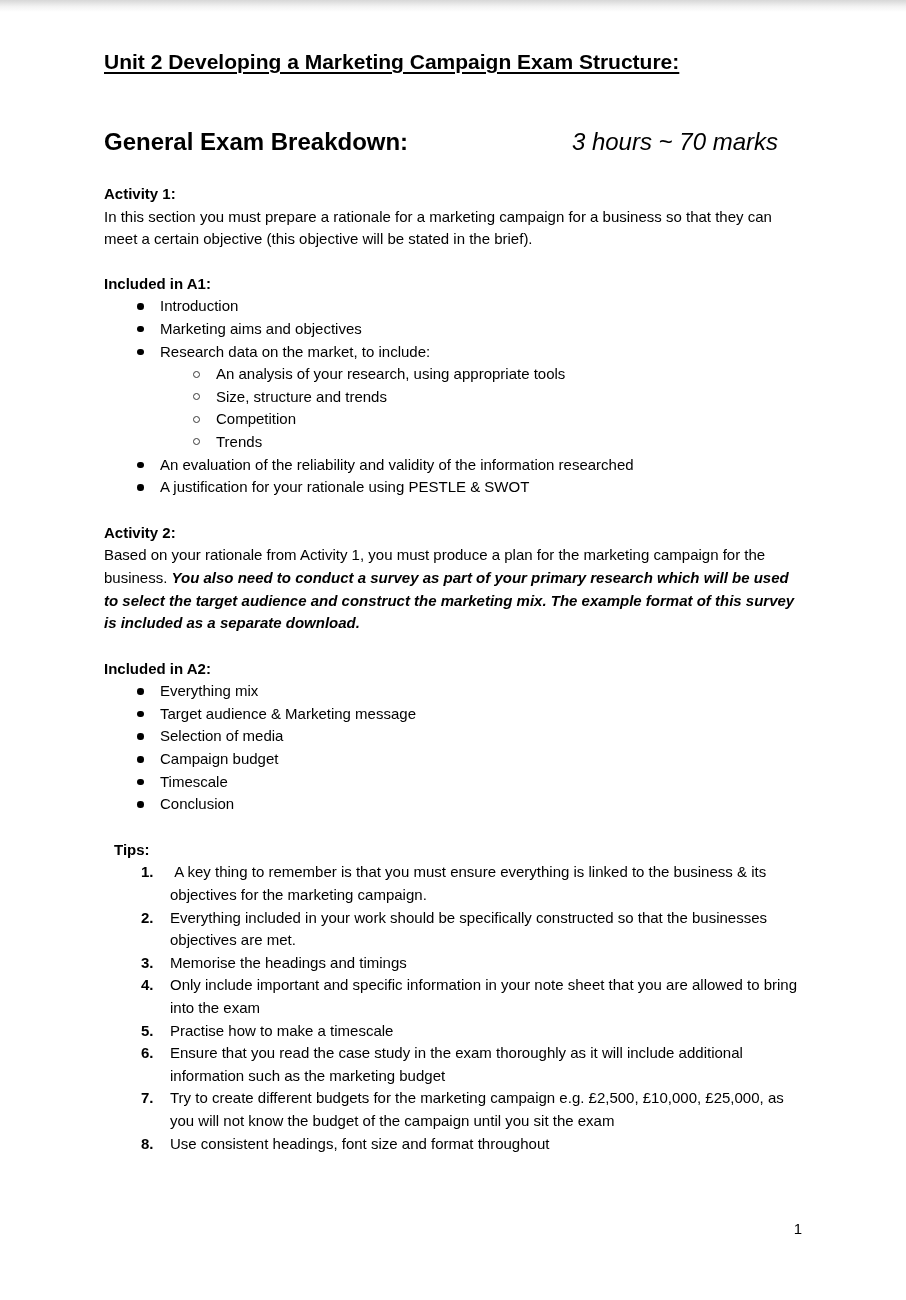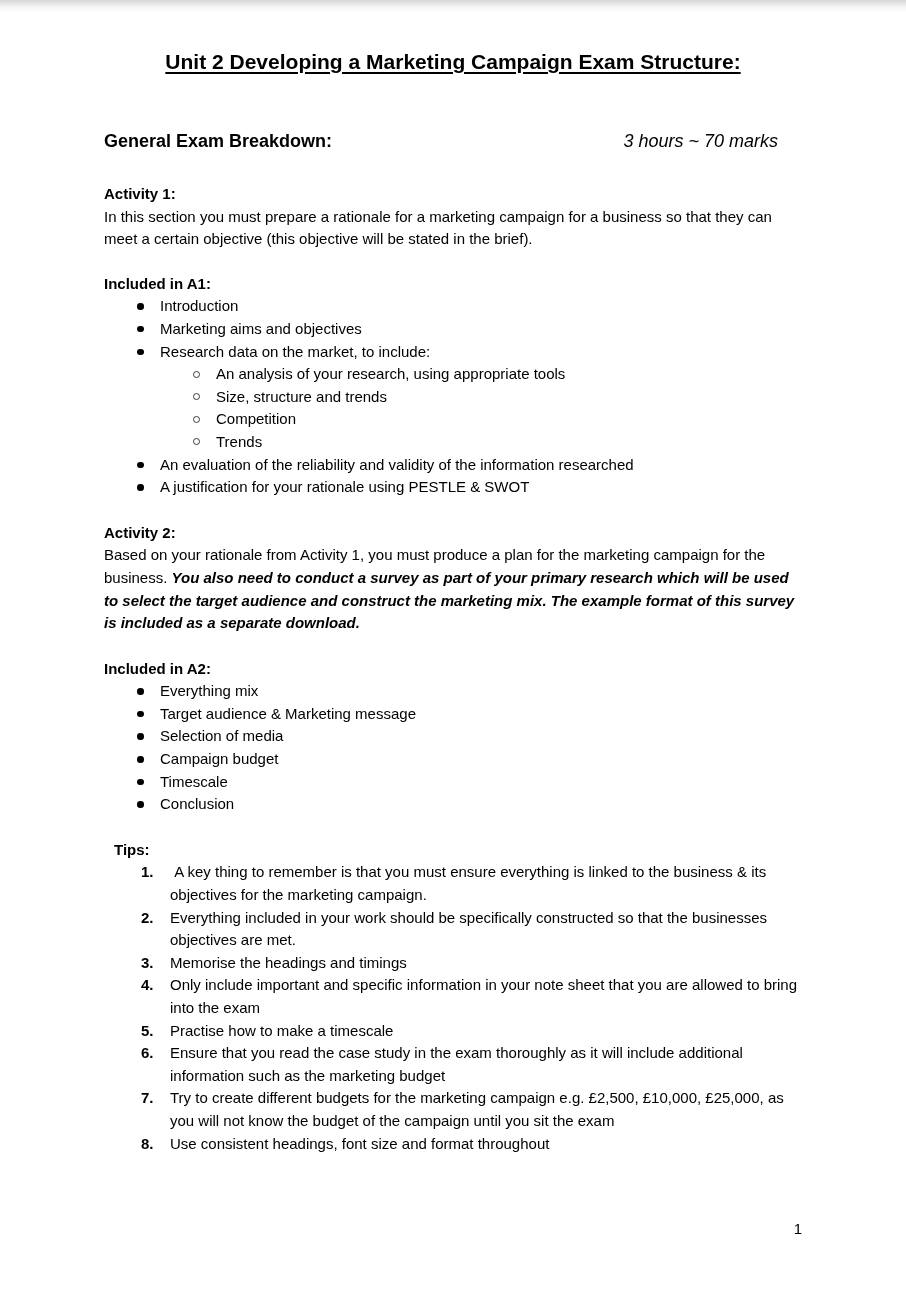--- a/index.html
+++ b/index.html
@@ -20,37 +20,36 @@
     position: absolute;
     top: 0; left: 0; right: 0;
     height: 12px;
     background: linear-gradient(to bottom, #d7d7d7, #f3f3f3 55%, #ffffff);
     pointer-events: none;
   }
   .content { padding: 0 104px; }
 
   .doc-title {
     margin-top: 48px;
-    text-align: center;
     font-size: 21px;
     line-height: 28px;
     font-weight: bold;
   }
   .doc-title .u {
     text-decoration: underline;
     text-decoration-thickness: 2px;
     text-underline-offset: 3px;
   }
 
   .breakdown-row {
     margin-top: 53px;
     display: flex;
     justify-content: space-between;
     align-items: baseline;
-    font-size: 18px;
+    font-size: 24px;
     line-height: 25px;
   }
   .breakdown-row .h2 { font-weight: bold; }
   .breakdown-row .duration {
     font-style: italic;
     font-weight: normal;
     margin-right: 24px;
   }
 
   .h3 { font-weight: bold; }

